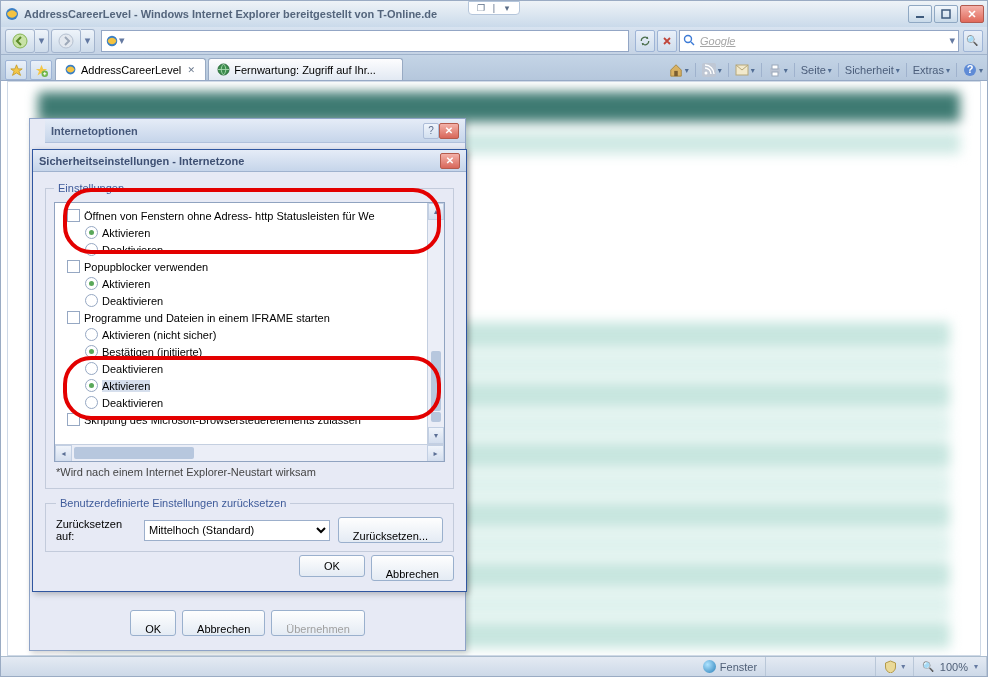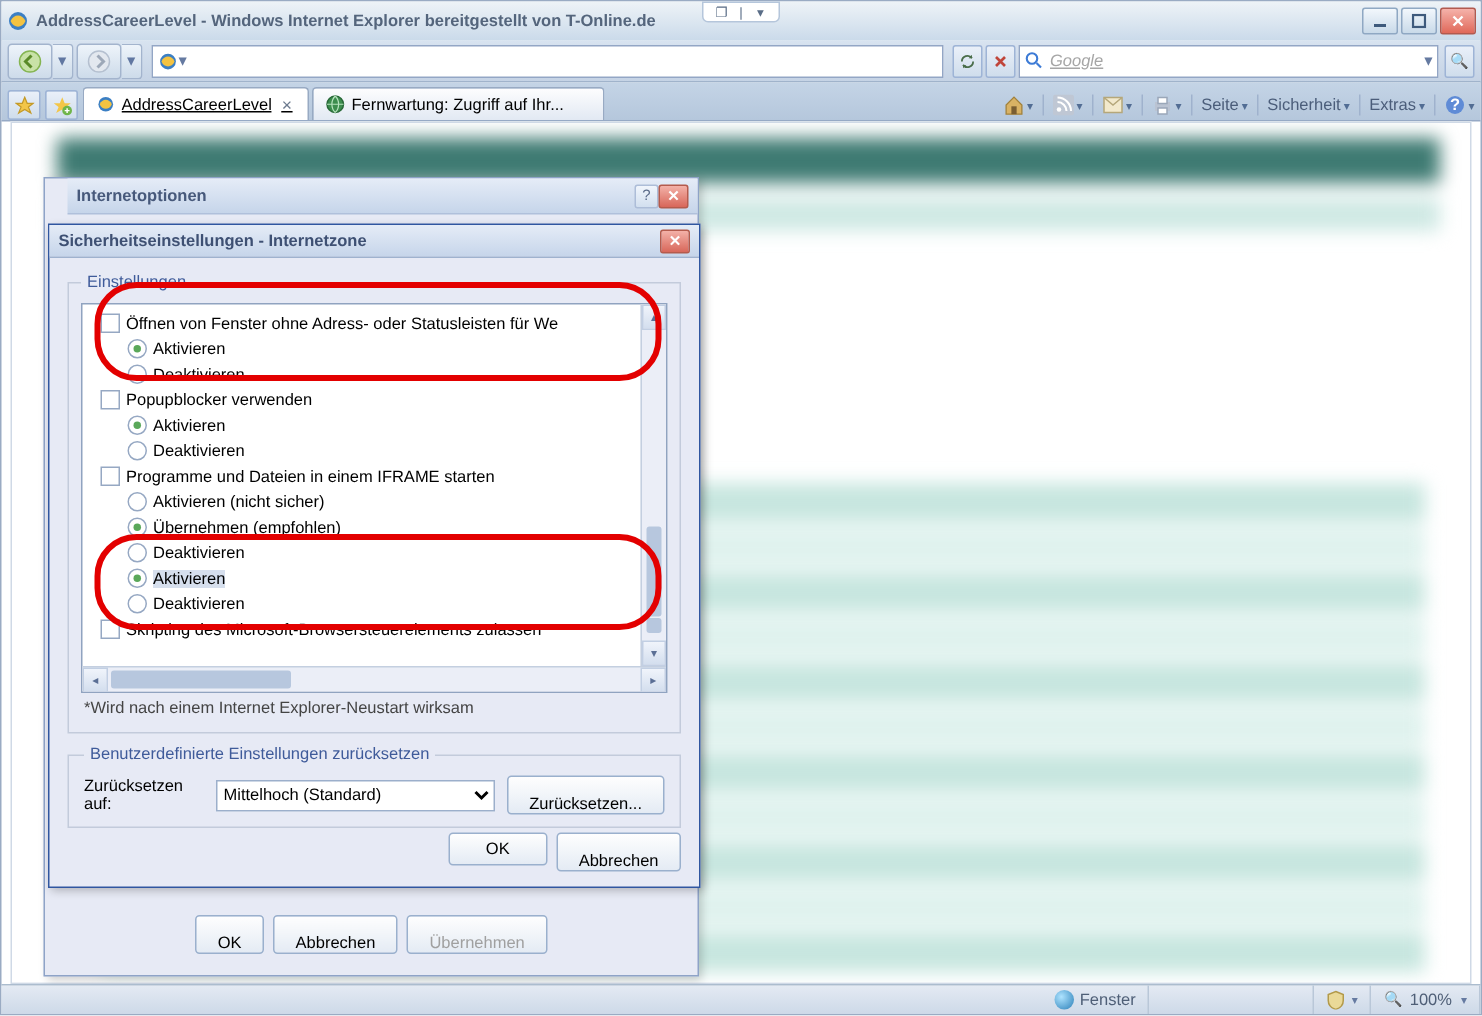--- a/index.html
+++ b/index.html
@@ -23,21 +23,21 @@
 .small-drop { width: 14px; height: 24px; display:flex; align-items:center; justify-content:center; color:#6177a1; border:1px solid #a3b4cd; border-left:none; border-radius:0 3px 3px 0; background: linear-gradient(to bottom,#eef4fa,#cddbea); }
 .address-bar { flex: 1; height: 22px; border: 1px solid #93a6c5; background: #fff; display: flex; align-items: center; padding: 0 3px; margin: 0 4px; }
 .address-bar .url { flex: 1; color: #a6a6a6; font-style: italic; }
 .search-box { width: 280px; height: 22px; border: 1px solid #93a6c5; background: #fff; display: flex; align-items: center; padding: 0 3px; margin-right: 2px; }
 .search-box .ph { color: #a6a6a6; font-style: italic; }
 .tool-icon { width: 20px; height: 22px; display: flex; align-items: center; justify-content: center; border: 1px solid #9eb4d6; border-radius: 2px; background: linear-gradient(to bottom,#eaf0f9,#cfddec); color:#4b6181; font-size: 10px; }
 
 .tabbar { height: 26px; background: linear-gradient(to bottom,#c4d4e6,#b5c7dc); display: flex; align-items: flex-end; padding: 0 4px; border-bottom: 1px solid #96a9c5; }
 .fav-btn { width: 22px; height: 20px; border: 1px solid #9eb4d6; border-radius: 2px; margin-right: 3px; background: linear-gradient(to bottom,#eaf0f9,#cfddec); display:flex; align-items:center; justify-content:center; }
 .tab { height: 22px; border: 1px solid #98aac3; border-bottom: none; background: linear-gradient(to bottom,#fdfdfe,#e2e9f3); border-radius: 3px 3px 0 0; padding: 3px 8px; display: flex; align-items: center; gap: 4px; margin-right: 2px; }
-.tab.active { background:#fff;text-decoration:underline; }
+.tab.active { background:#fff; }
 .tab .tab-icon { width: 13px; height: 13px; }
 .tab .tab-close { width: 12px; height: 12px; display:flex; align-items:center; justify-content:center; font-size:9px; color:#6c7a8e;}
 .tab-text { white-space: nowrap; max-width: 160px; overflow: hidden; text-overflow: ellipsis; }
 .tab-tools { margin-left: auto; display: flex; align-items: center; gap: 6px; padding-bottom: 3px; }
 .tab-tools .tt { display:flex; align-items:center; gap:2px; color:#4b5d7a; }
 .tab-tools .tt .caret { font-size:8px; color:#526d94; }
 .tab-tools .sep { width:1px; height:14px; background:#9fb2cd; }
 
 .content-area { position: absolute; top: 80px; left: 6px; right: 6px; bottom: 20px; background: #fff; border: 1px solid #cfd9e6; overflow: hidden; }
 .content-area::before { content:""; position:absolute; inset:0; background:#fff; }
@@ -321,21 +321,21 @@
       <span>Sicherheitseinstellungen - Internetzone</span>
       <div class="dlg-close">✕</div>
     </div>
 
     <fieldset class="fieldset">
       <legend>Einstellungen</legend>
       <div class="listbox">
         <div class="inner">
           <div class="tree-item parent">
               <span class="cb"></span>
-              <span>Öffnen von Fenster ohne Adress- oder Statusleisten für We</span>
+              <span>Öffnen von Fenstern ohne Adress- http Statusleisten für We</span>
             </div>
           <div class="tree-item child">
               <span class="rb sel"></span>
               <span>Aktivieren</span>
             </div>
           <div class="tree-item child">
               <span class="rb"></span>
               <span>Deaktivieren</span>
             </div>
 
@@ -355,21 +355,21 @@
           <div class="tree-item parent">
               <span class="cb"></span>
               <span>Programme und Dateien in einem IFRAME starten</span>
             </div>
           <div class="tree-item child">
               <span class="rb"></span>
               <span>Aktivieren (nicht sicher)</span>
             </div>
           <div class="tree-item child">
               <span class="rb sel"></span>
-              <span>Übernehmen (empfohlen)</span>
+              <span>Bestätigen (initiierte)</span>
             </div>
           <div class="tree-item child">
               <span class="rb"></span>
               <span>Deaktivieren</span>
             </div>
 
           <div class="tree-item child">
               <span class="rb sel"></span>
               <span class="label sel">Aktivieren</span>
             </div>

